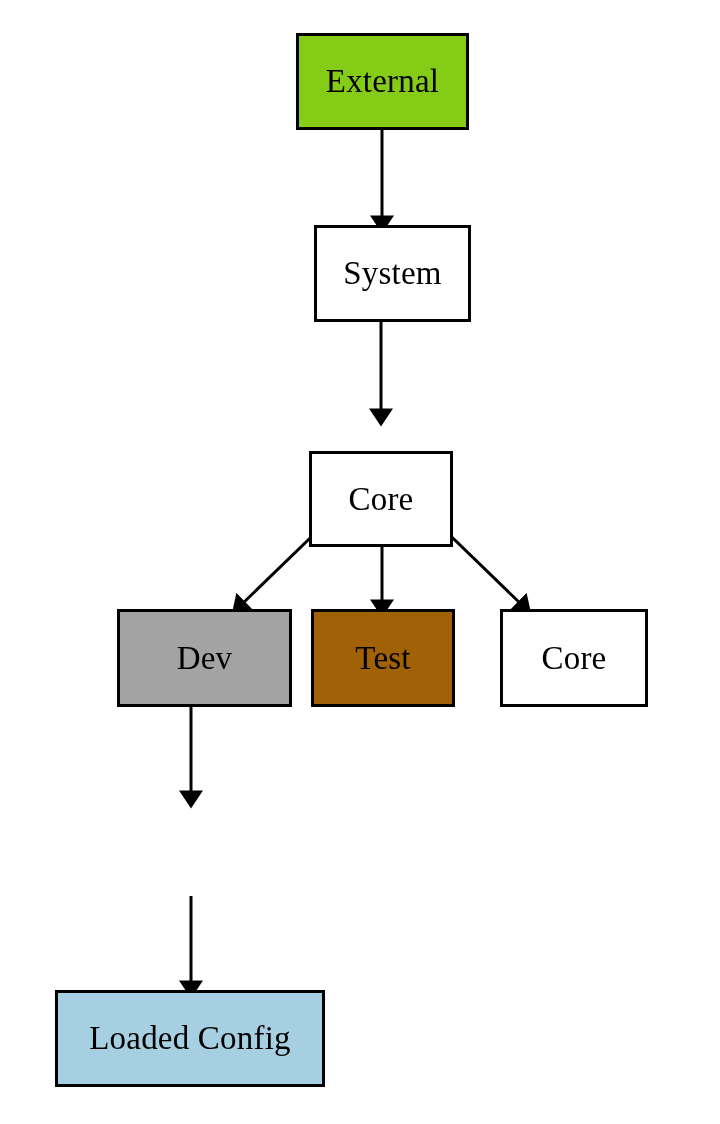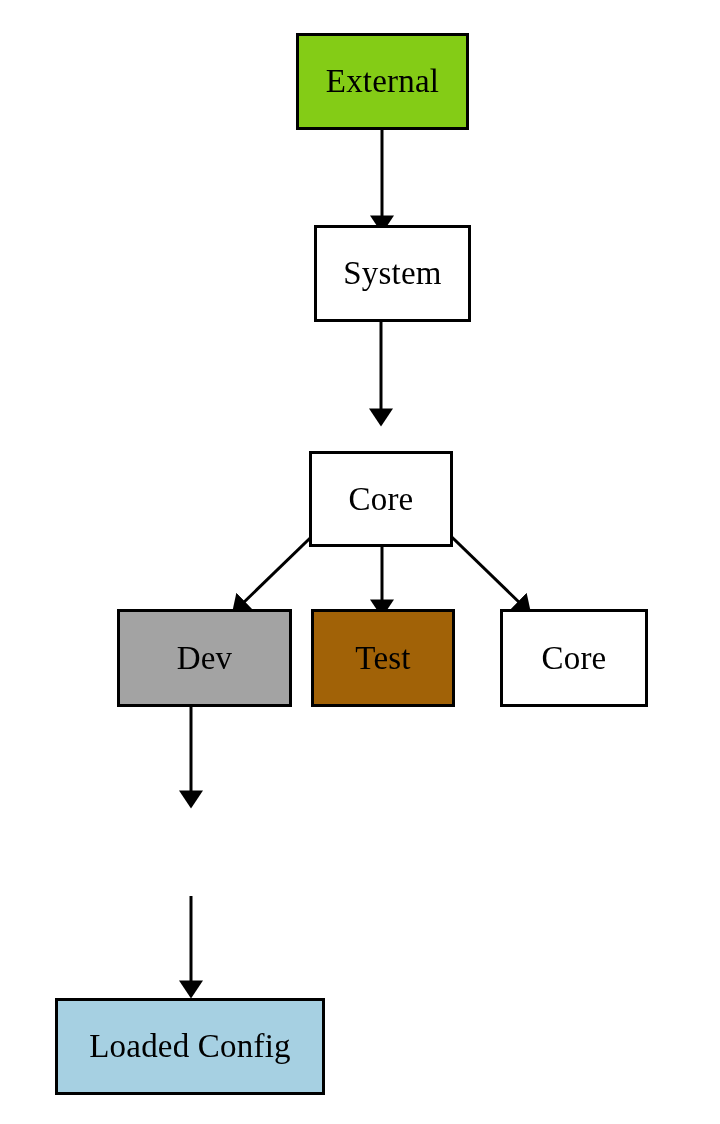--- a/index.html
+++ b/index.html
@@ -101,18 +101,18 @@
       </div>
       <div class="node" style="left: 117px; top: 609px; width: 175px; height: 98px; background: #a3a3a3; border-color: rgb(0, 0, 0);">
         <span class="node-label">Dev</span>
       </div>
       <div class="node" style="left: 311px; top: 609px; width: 144px; height: 98px; background: #a16207; border-color: rgb(0, 0, 0);">
         <span class="node-label">Test</span>
       </div>
       <div class="node" style="left: 500px; top: 609px; width: 148px; height: 98px; background: rgb(255, 255, 255); border-color: rgb(0, 0, 0);">
         <span class="node-label">Core</span>
       </div>
-      <div class="node highlight" style="left: 55px; top: 990px; width: 270px; height: 97px; background: rgb(166, 208, 226); border-color: rgb(0, 0, 0); margin-top: 8px;">
+      <div class="node highlight" style="left: 55px; top: 990px; width: 270px; height: 97px; background: rgb(166, 208, 226); border-color: rgb(0, 0, 0);">
         <span class="node-label">Loaded Config</span>
       </div>
     </div>
 
 </div>
 
 </body></html>

